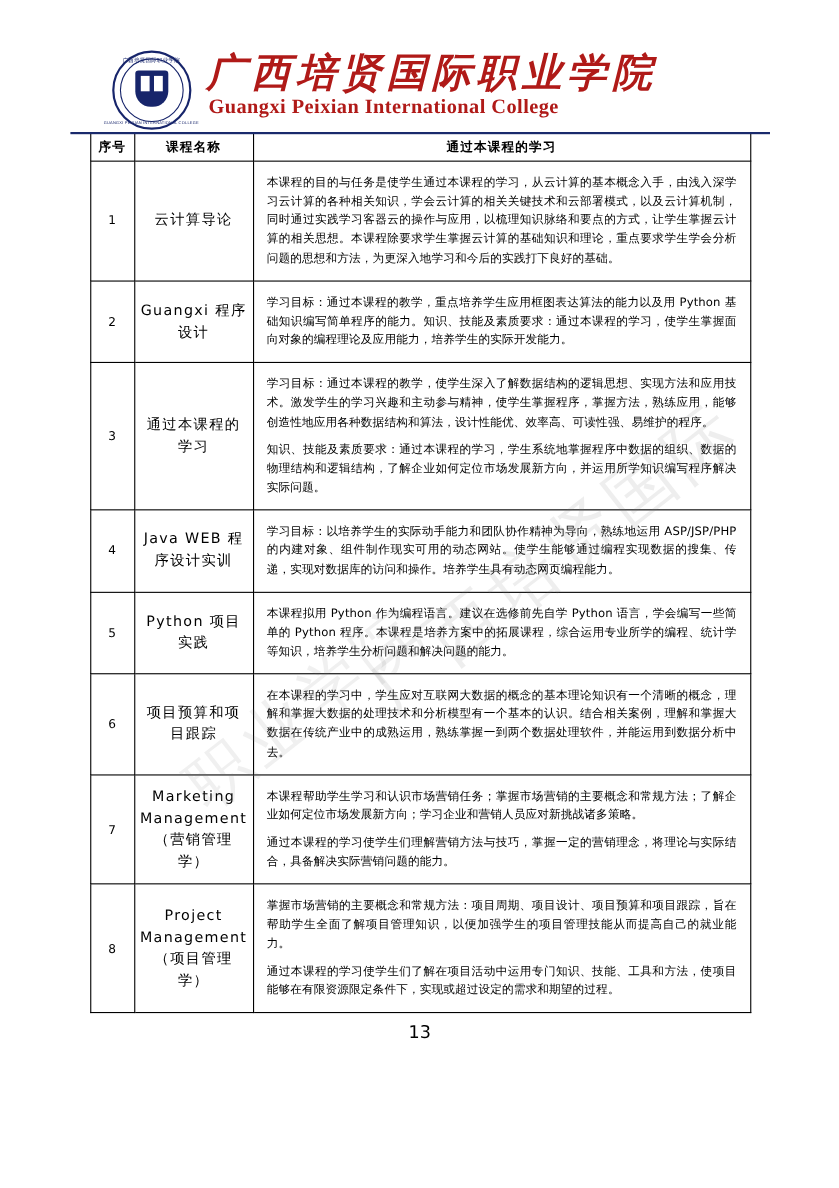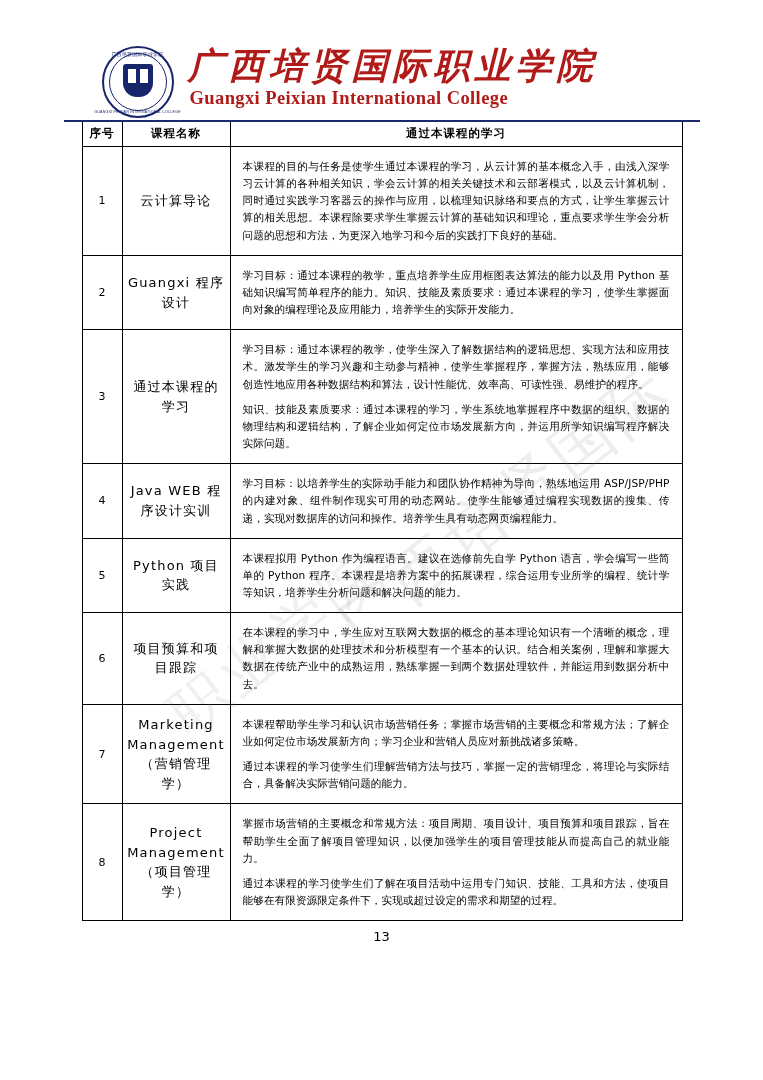--- a/index.html
+++ b/index.html
@@ -225,21 +225,21 @@
     transform: rotate(-38deg);
     white-space: nowrap;
     pointer-events: none;
     letter-spacing: 6px;
   }
 
   
   .page-number {
     margin: 8px 0 0 0;
     text-align: center;
-    font-size: 13px;
+    font-size: 16px;
     font-family: "DejaVu Sans", sans-serif;
   }
 </style>
 </head>
 <body>
 
 <div class="page">
 
   <div class="header">
     <div class="logo-wrap">

